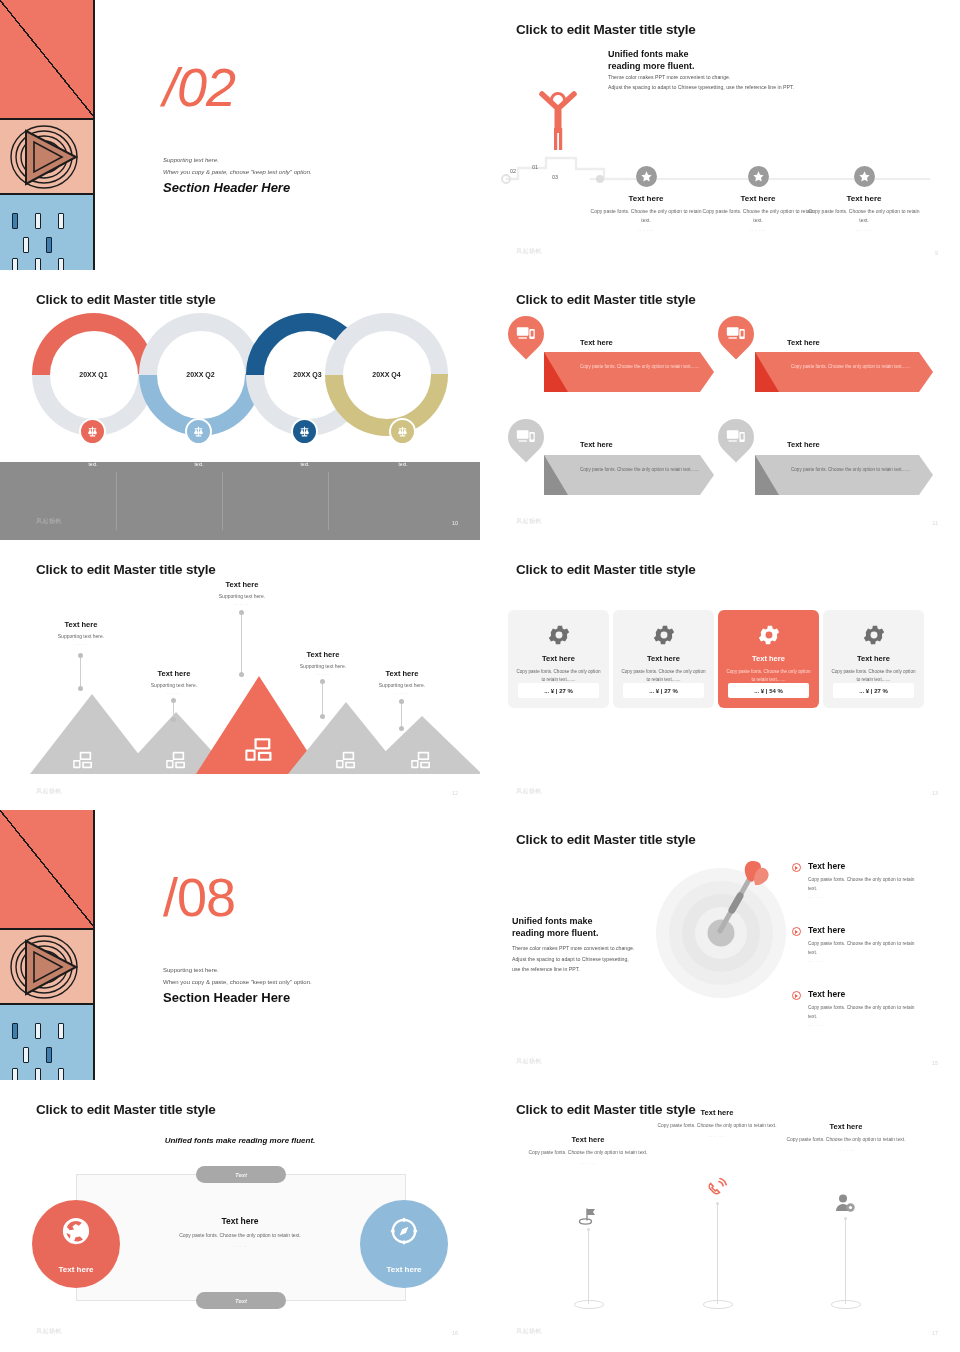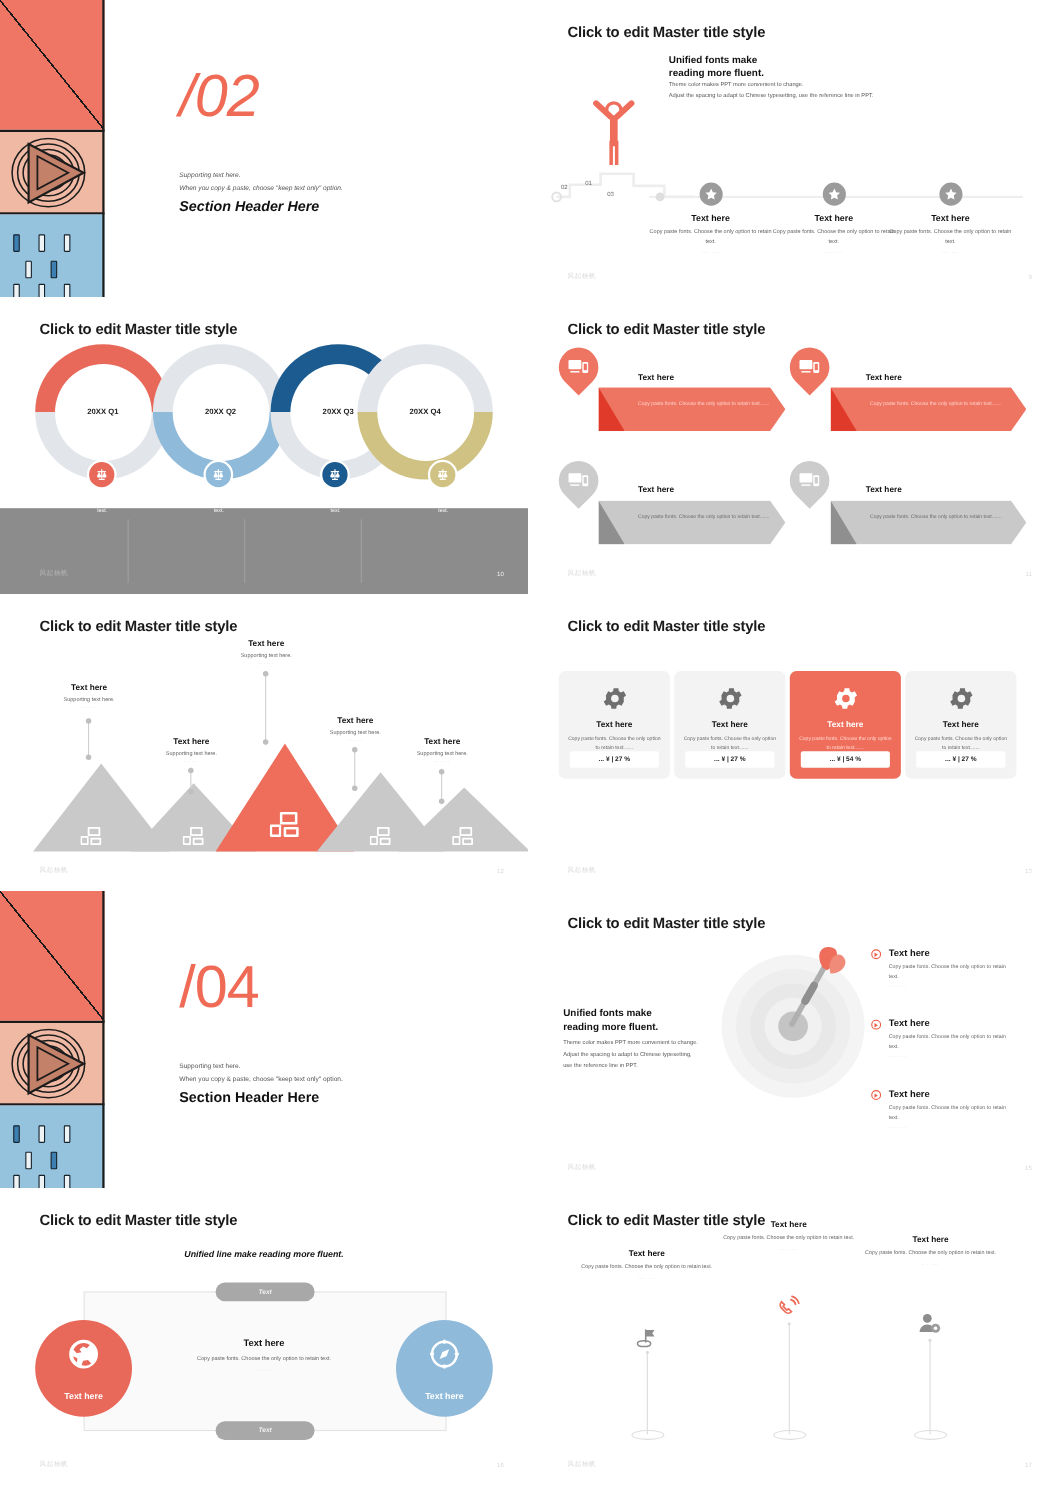--- a/index.html
+++ b/index.html
@@ -545,21 +545,21 @@
       <div class="win hollow" style="left:35px; top:18px;"></div>
       <div class="win hollow" style="left:58px; top:18px;"></div>
       <div class="win hollow" style="left:23px; top:42px;"></div>
       <div class="win" style="left:46px; top:42px;"></div>
       <div class="win hollow" style="left:12px; top:63px;"></div>
       <div class="win hollow" style="left:35px; top:63px;"></div>
       <div class="win hollow" style="left:58px; top:63px;"></div>
     </div>
     <div class="rightline"></div>
   </div>
-  <div class="sec-num">/04</div>
+  <div class="sec-num">/08</div>
   <div class="sec-head">Section Header Here</div>
   <div class="sec-sub1">Supporting text here.</div>
   <div class="sec-sub2">When you copy &amp; paste, choose "keep text only" option.</div>
 </div>
 
 <div class="slide" style="left:480px; top:810px;">
   <div class="title">Click to edit Master title style</div>
 
   <div class="ringwrap">
     <div class="ring" style="width:130px; height:130px; background:#f4f4f4;"></div>
@@ -609,21 +609,21 @@
     <div class="p">Copy paste fonts. Choose the only option to retain text.</div>
     <div class="d">... ...</div>
   </div>
 
   <div class="footer-logo">风起杨帆</div>
   <div class="pagenum">15</div>
 </div>
 
 <div class="slide" style="left:0; top:1080px;">
   <div class="title">Click to edit Master title style</div>
-  <div class="s9-sub">Unified line make reading more fluent.</div>
+  <div class="s9-sub">Unified fonts make reading more fluent.</div>
 
   <div class="s9-frame"></div>
 
   <div class="s9-pill" style="top:86px;">Text</div>
   <div class="s9-pill" style="top:212px;">Text</div>
 
   <div class="s9-circle" style="left:32px; background:#e8695a;">
     <svg style="position:absolute; top:16px; width:30px; height:30px;" viewBox="0 0 24 24" fill="#fff">
       <path d="M12 1.5A10.5 10.5 0 1022.5 12 10.5 10.5 0 0012 1.5zm0 2.4a8 8 0 014.6 1.5l-2.3 2.3-2.6-1.3-2.6 2 1.3 2.3-3.4.7-2.3-2.6A8.1 8.1 0 0112 3.9zM4.3 13.6l3.2 1.4-.3 3.2a8.1 8.1 0 01-2.9-4.6zm6.2 6.4l1.2-3.1 3.5-.6 2.4 2.5A8 8 0 0110.5 20z"></path>
     </svg>

